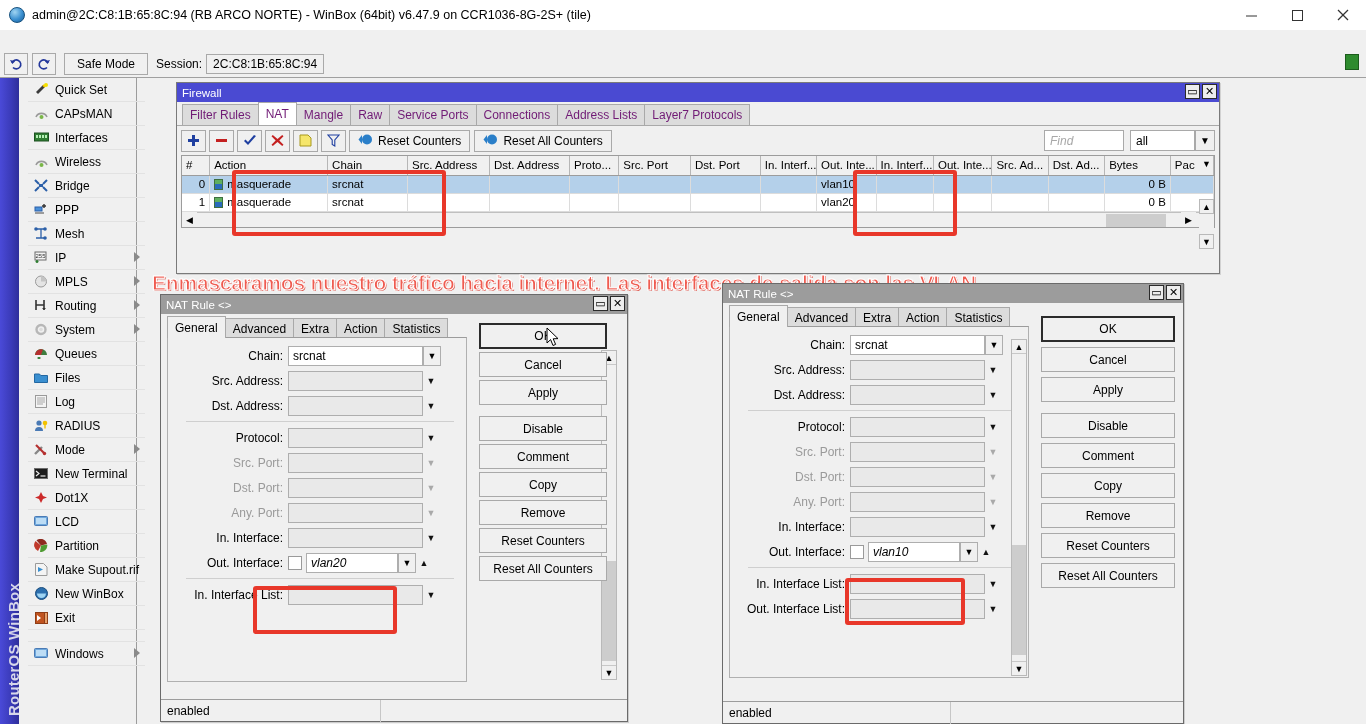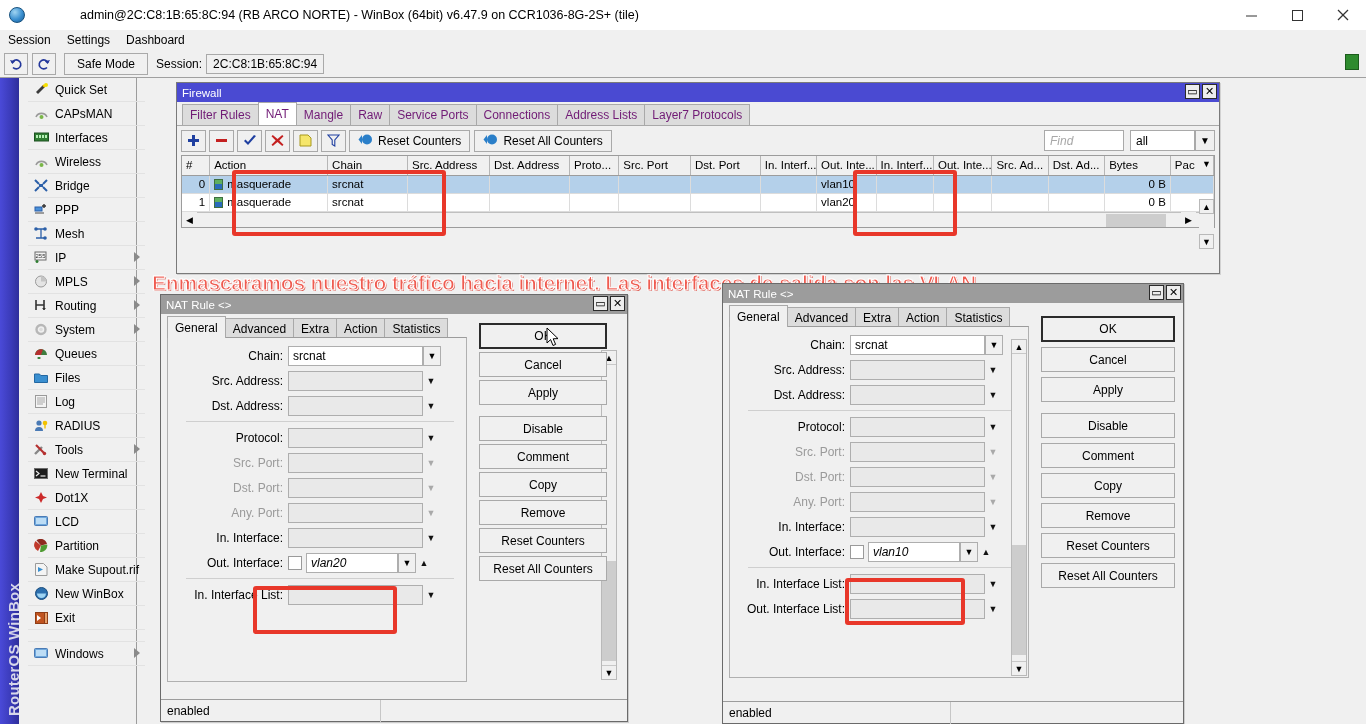--- a/index.html
+++ b/index.html
@@ -11,21 +11,21 @@
     font-size: 12px;
     background: #f0f0f0;
     -webkit-font-smoothing: antialiased;
   }
   #root { position: relative; width: 1366px; height: 724px; background: #f0f0f0; }
 
   
   .titlebar {
     position: absolute; left: 0; top: 0; width: 1366px; height: 30px;
     background: #ffffff;
-    display: flex; align-items: center; gap: 48px;
+    display: flex; align-items: center;
   }
   .titlebar .tb-icon {
     width: 16px; height: 16px; margin: 0 7px 0 9px;
     border-radius: 50%;
     background: radial-gradient(circle at 35% 30%, #9fd4f2 0%, #3a8fd0 55%, #1b5c96 100%);
     border: 1px solid #17527f;
   }
   .titlebar .tb-text { font-size: 12.5px; color: #000; }
   .winbtns { position: absolute; right: 0; top: 0; height: 30px; display: flex; }
   .winbtn {
@@ -292,25 +292,20 @@
       </div>
       <div class="winbtn close">
         <svg width="12" height="12" viewBox="0 0 12 12">
             <line x1="1" y1="1" x2="11" y2="11" stroke="#333" stroke-width="1.2"></line>
             <line x1="11" y1="1" x2="1" y2="11" stroke="#333" stroke-width="1.2"></line>
           </svg>
       </div>
     </div>
   </div>
 
-  <div class="menubar">
-    <div class="mi">Session</div>
-    <div class="mi">Settings</div>
-    <div class="mi">Dashboard</div>
-  </div>
 
   <div class="toolbar">
     <div class="tb-sq">
       <svg width="14" height="14" viewBox="0 0 14 14">
           <path d="M3 6 A4.5 4.5 0 1 1 4 10.5" fill="none" stroke="#23379b" stroke-width="1.6"></path>
           <path d="M1 3 L3.3 7 L6.2 4.3 Z" fill="#23379b"></path>
         </svg>
     </div>
     <div class="tb-sq">
       <svg width="14" height="14" viewBox="0 0 14 14">
@@ -495,21 +490,21 @@
       </div>
 
       <div class="sb-item">
         <span class="sb-ic">
           <svg width="14" height="13" viewBox="0 0 14 13">
               <path d="M1 11 L8 4" stroke="#888" stroke-width="2.4"></path>
               <path d="M2 2 L10 10" stroke="#b53030" stroke-width="2.2"></path>
               <circle cx="10.5" cy="10.5" r="1.7" fill="#b53030"></circle>
             </svg>
         </span>
-        <span class="sb-lbl">Tools</span>
+        <span class="sb-lbl">Mode</span>
         <span class="sb-arrow" style="border-left-color:#8a8a8a"></span>
       </div>
 
       <div class="sb-item">
         <span class="sb-ic">
           <svg width="14" height="11" viewBox="0 0 14 11">
               <rect x="0.5" y="0.5" width="13" height="10" fill="#1b1b1b" stroke="#6b6b6b"></rect>
               <path d="M2 3 L5 5.5 L2 8" stroke="#e8e8e8" stroke-width="1.2" fill="none"></path>
               <path d="M6.5 8 h5" stroke="#e8e8e8" stroke-width="1.2"></path>
             </svg>

